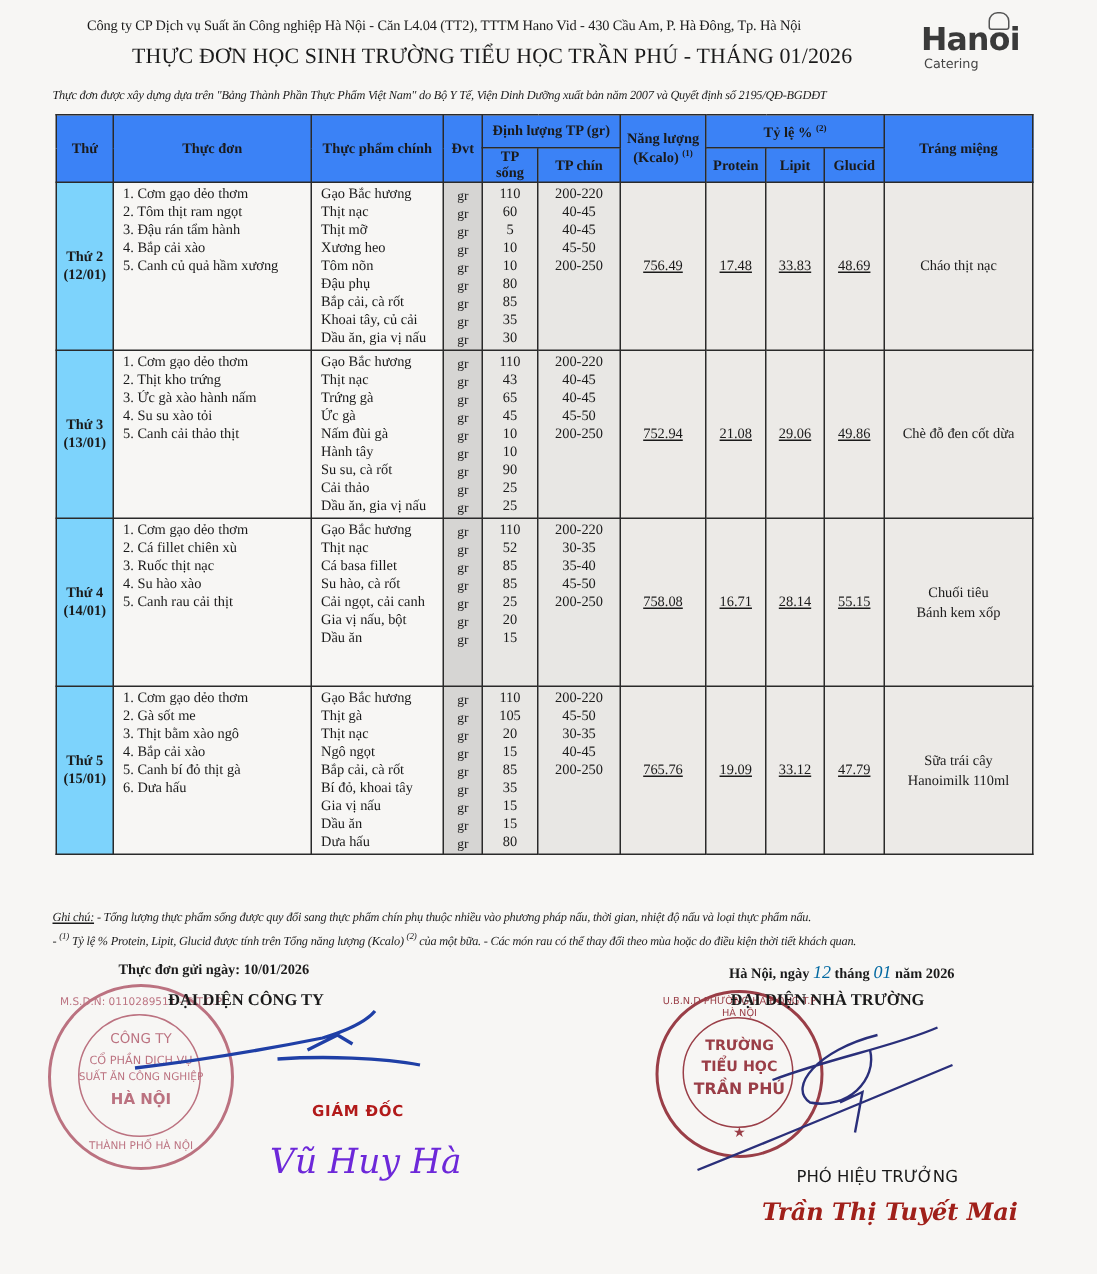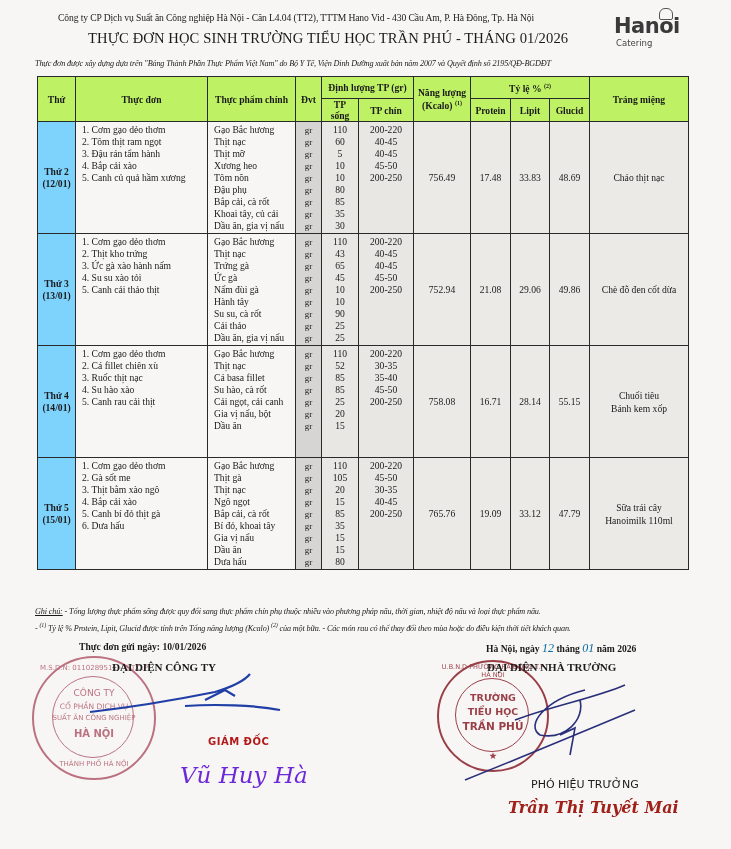--- a/index.html
+++ b/index.html
@@ -28,31 +28,31 @@
     font-size:8.2px; font-style:italic; font-family:"Liberation Serif", serif; white-space:nowrap; letter-spacing:-0.15px;
   }
   table.menu {
     position:absolute; left:37px; top:76px;
     border-collapse:collapse; table-layout:fixed;
     font-family:"Liberation Serif", serif; font-size:9.6px;
   }
   table.menu th, table.menu td {
     border:1px solid #2a2a2a; padding:0 3px; vertical-align:middle;
   }
-  table.menu th { font-weight:bold; text-align:center; font-size:9.6px; line-height:11px; background:#bef264; }
+  table.menu th { font-weight:bold; text-align:center; font-size:9.6px; line-height:11px; background:#3b82f6; }
   table.menu td.day { text-align:center; font-weight:bold; font-size:9.6px; line-height:12px; background:#7dd3fc; }
   td.stack { padding:0; vertical-align:top; }
   td.stack .ln { height:12px; line-height:12px; white-space:nowrap; overflow:hidden; }
   td.dishes .ln { padding-left:3px; }
   td.ing .ln { padding-left:3px; }
   td.unit { background:#d6d5d3; }
   td.unit .ln { text-align:center; font-size:9px; }
   td.raw .ln, td.cook .ln { text-align:center; }
   td.shade { background:#e8e7e4; }
-  td.num { text-align:center; background:#eceae7; }
+  td.num { text-align:center; background:#eceae7;text-decoration:underline; }
   td.dessert { text-align:center; line-height:13px; background:#eceae7; }
   .foot-note { position:absolute; left:35px; font-size:8.2px; font-style:italic; font-family:"Liberation Serif", serif; white-space:nowrap; letter-spacing:-0.15px; }
   .foot-note u { font-weight:normal; }
   .sent-date { position:absolute; left:79px; top:641px; font-size:9.6px; font-weight:bold; font-family:"Liberation Serif", serif; }
   .place-date { position:absolute; left:486px; top:641px; font-size:9.6px; font-weight:bold; font-family:"Liberation Serif", serif; white-space:nowrap; }
   .place-date .hw { color:#0369a1; font-style:italic; font-weight:normal; font-size:12px; }
   .rep-left { position:absolute; left:112px; top:661px; font-size:11px; font-weight:bold; font-family:"Liberation Serif", serif; }
   .rep-right { position:absolute; left:487px; top:661px; font-size:11px; font-weight:bold; font-family:"Liberation Serif", serif; }
   .stamp { position:absolute; border-radius:50%; }
   .stamp-left { left:32px; top:656px; width:120px; height:120px; border:2px solid #a8465a; opacity:0.75; }

